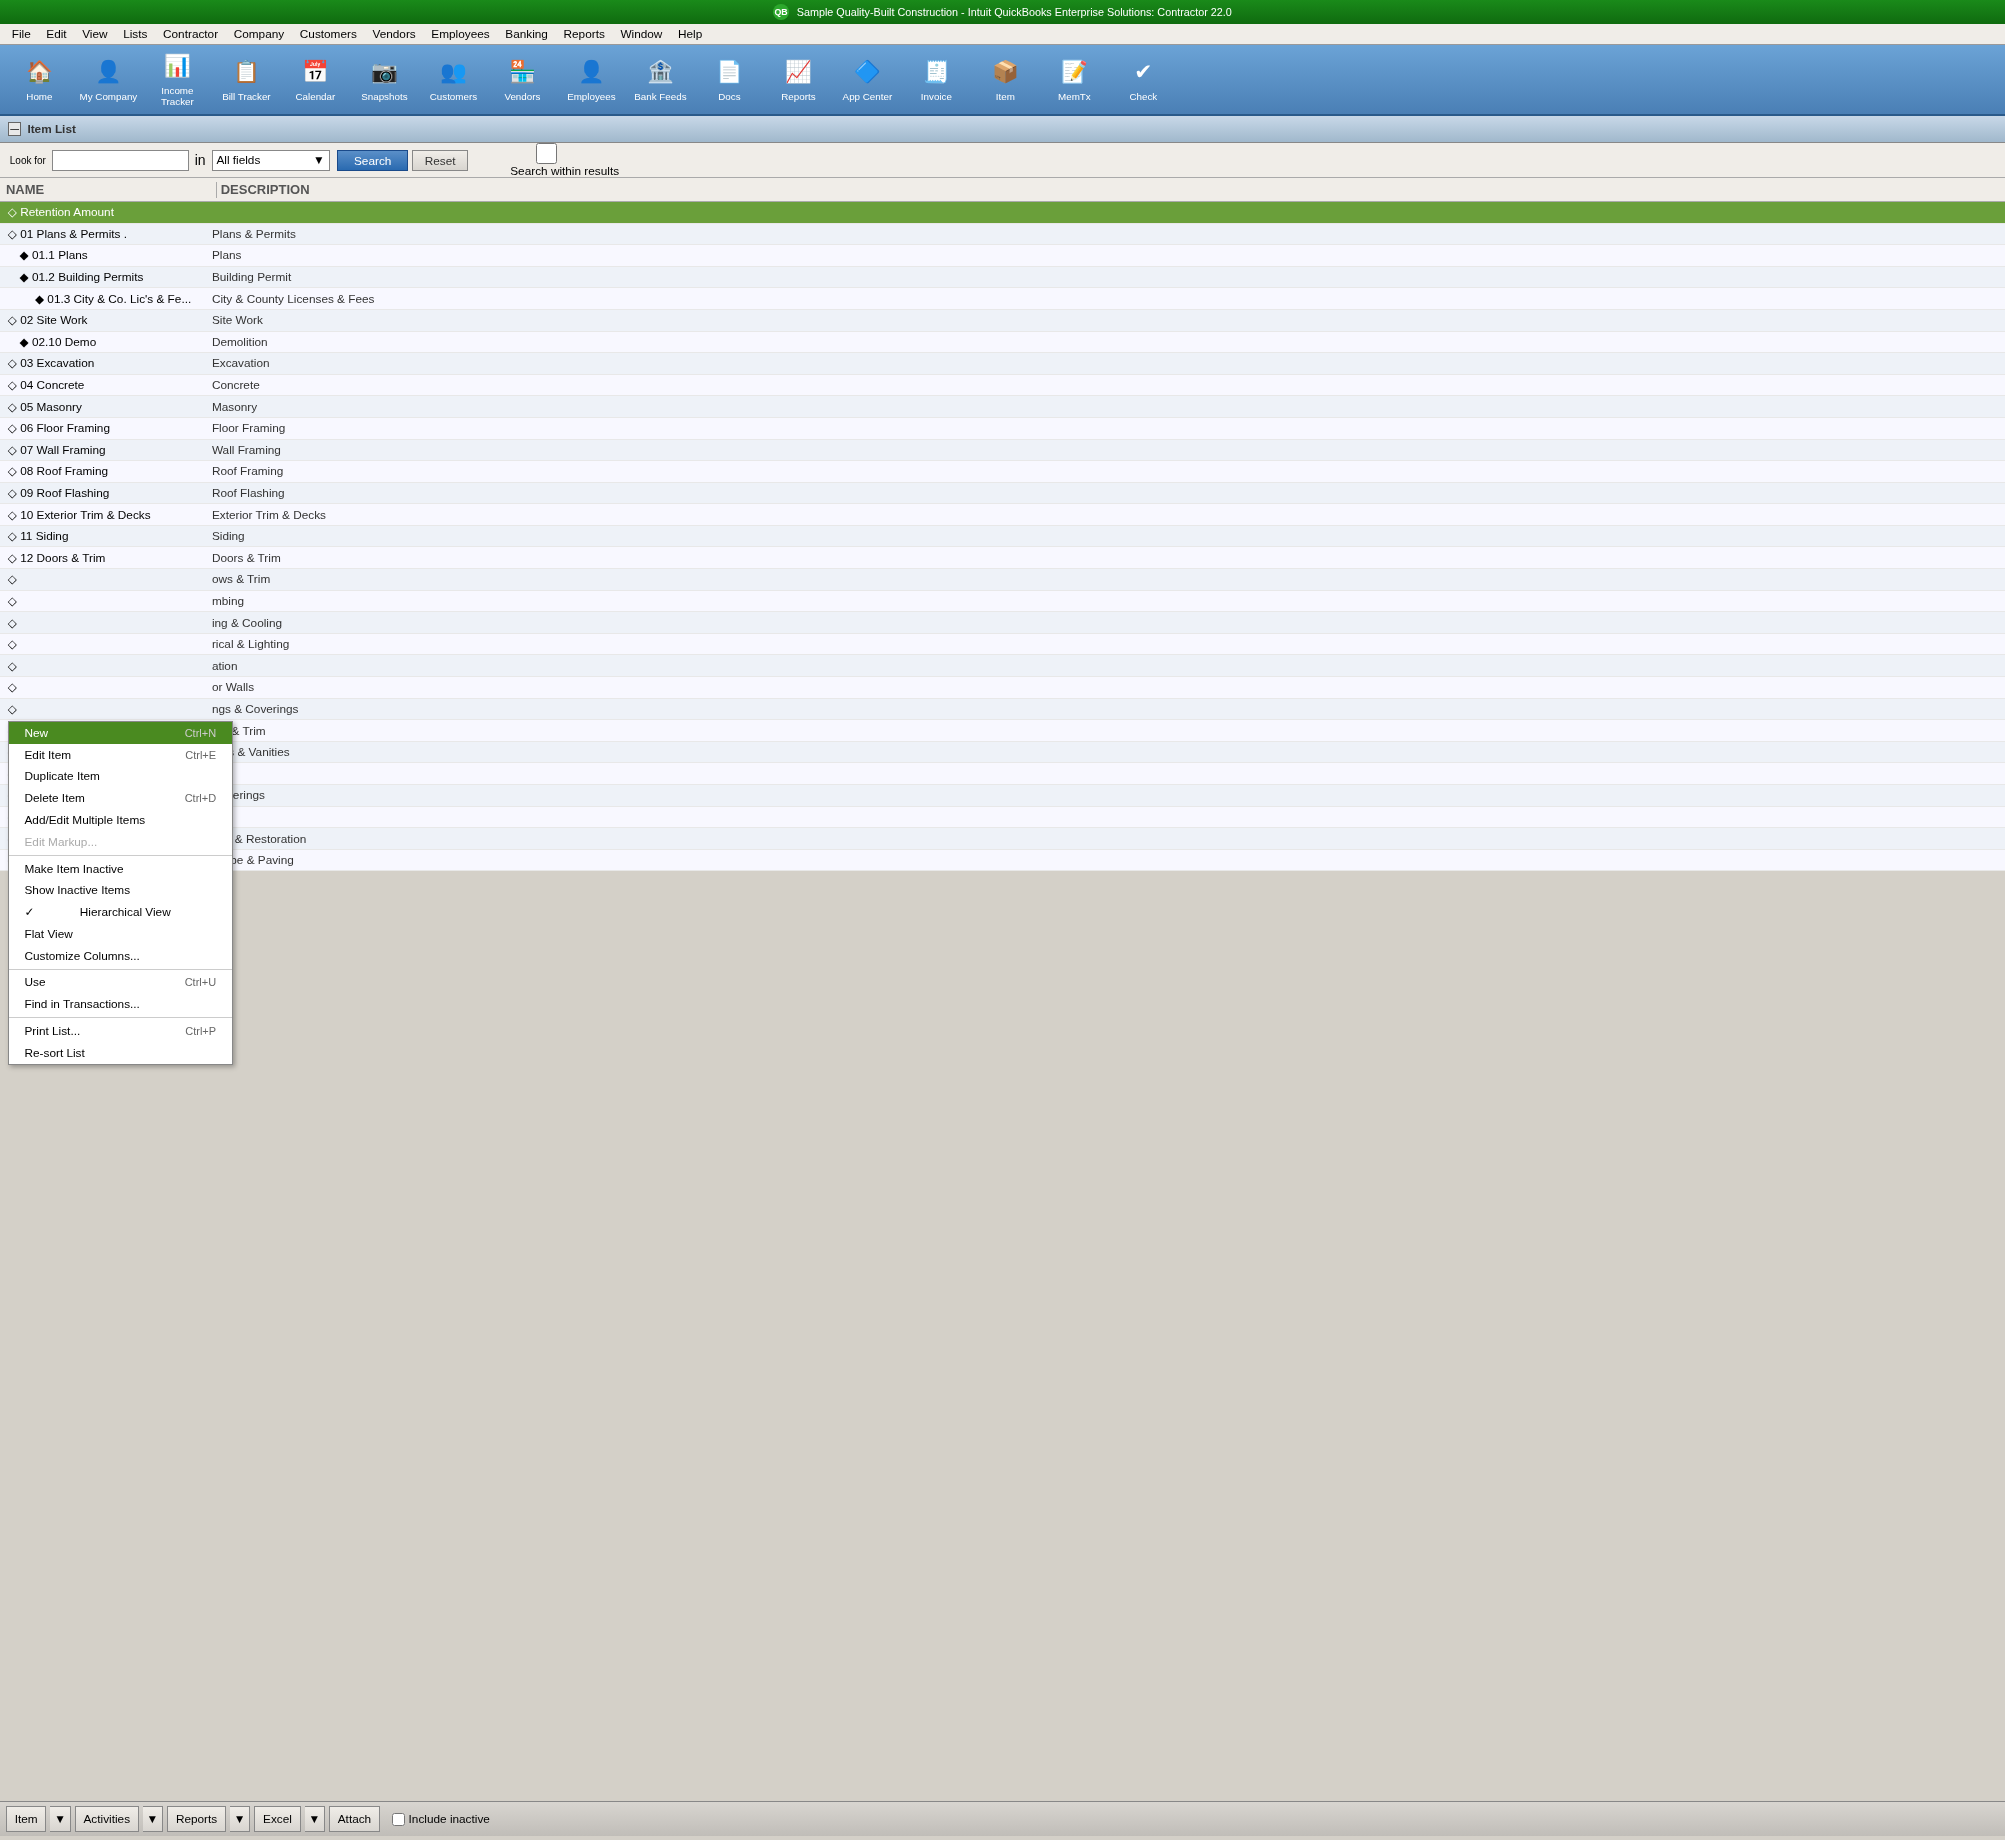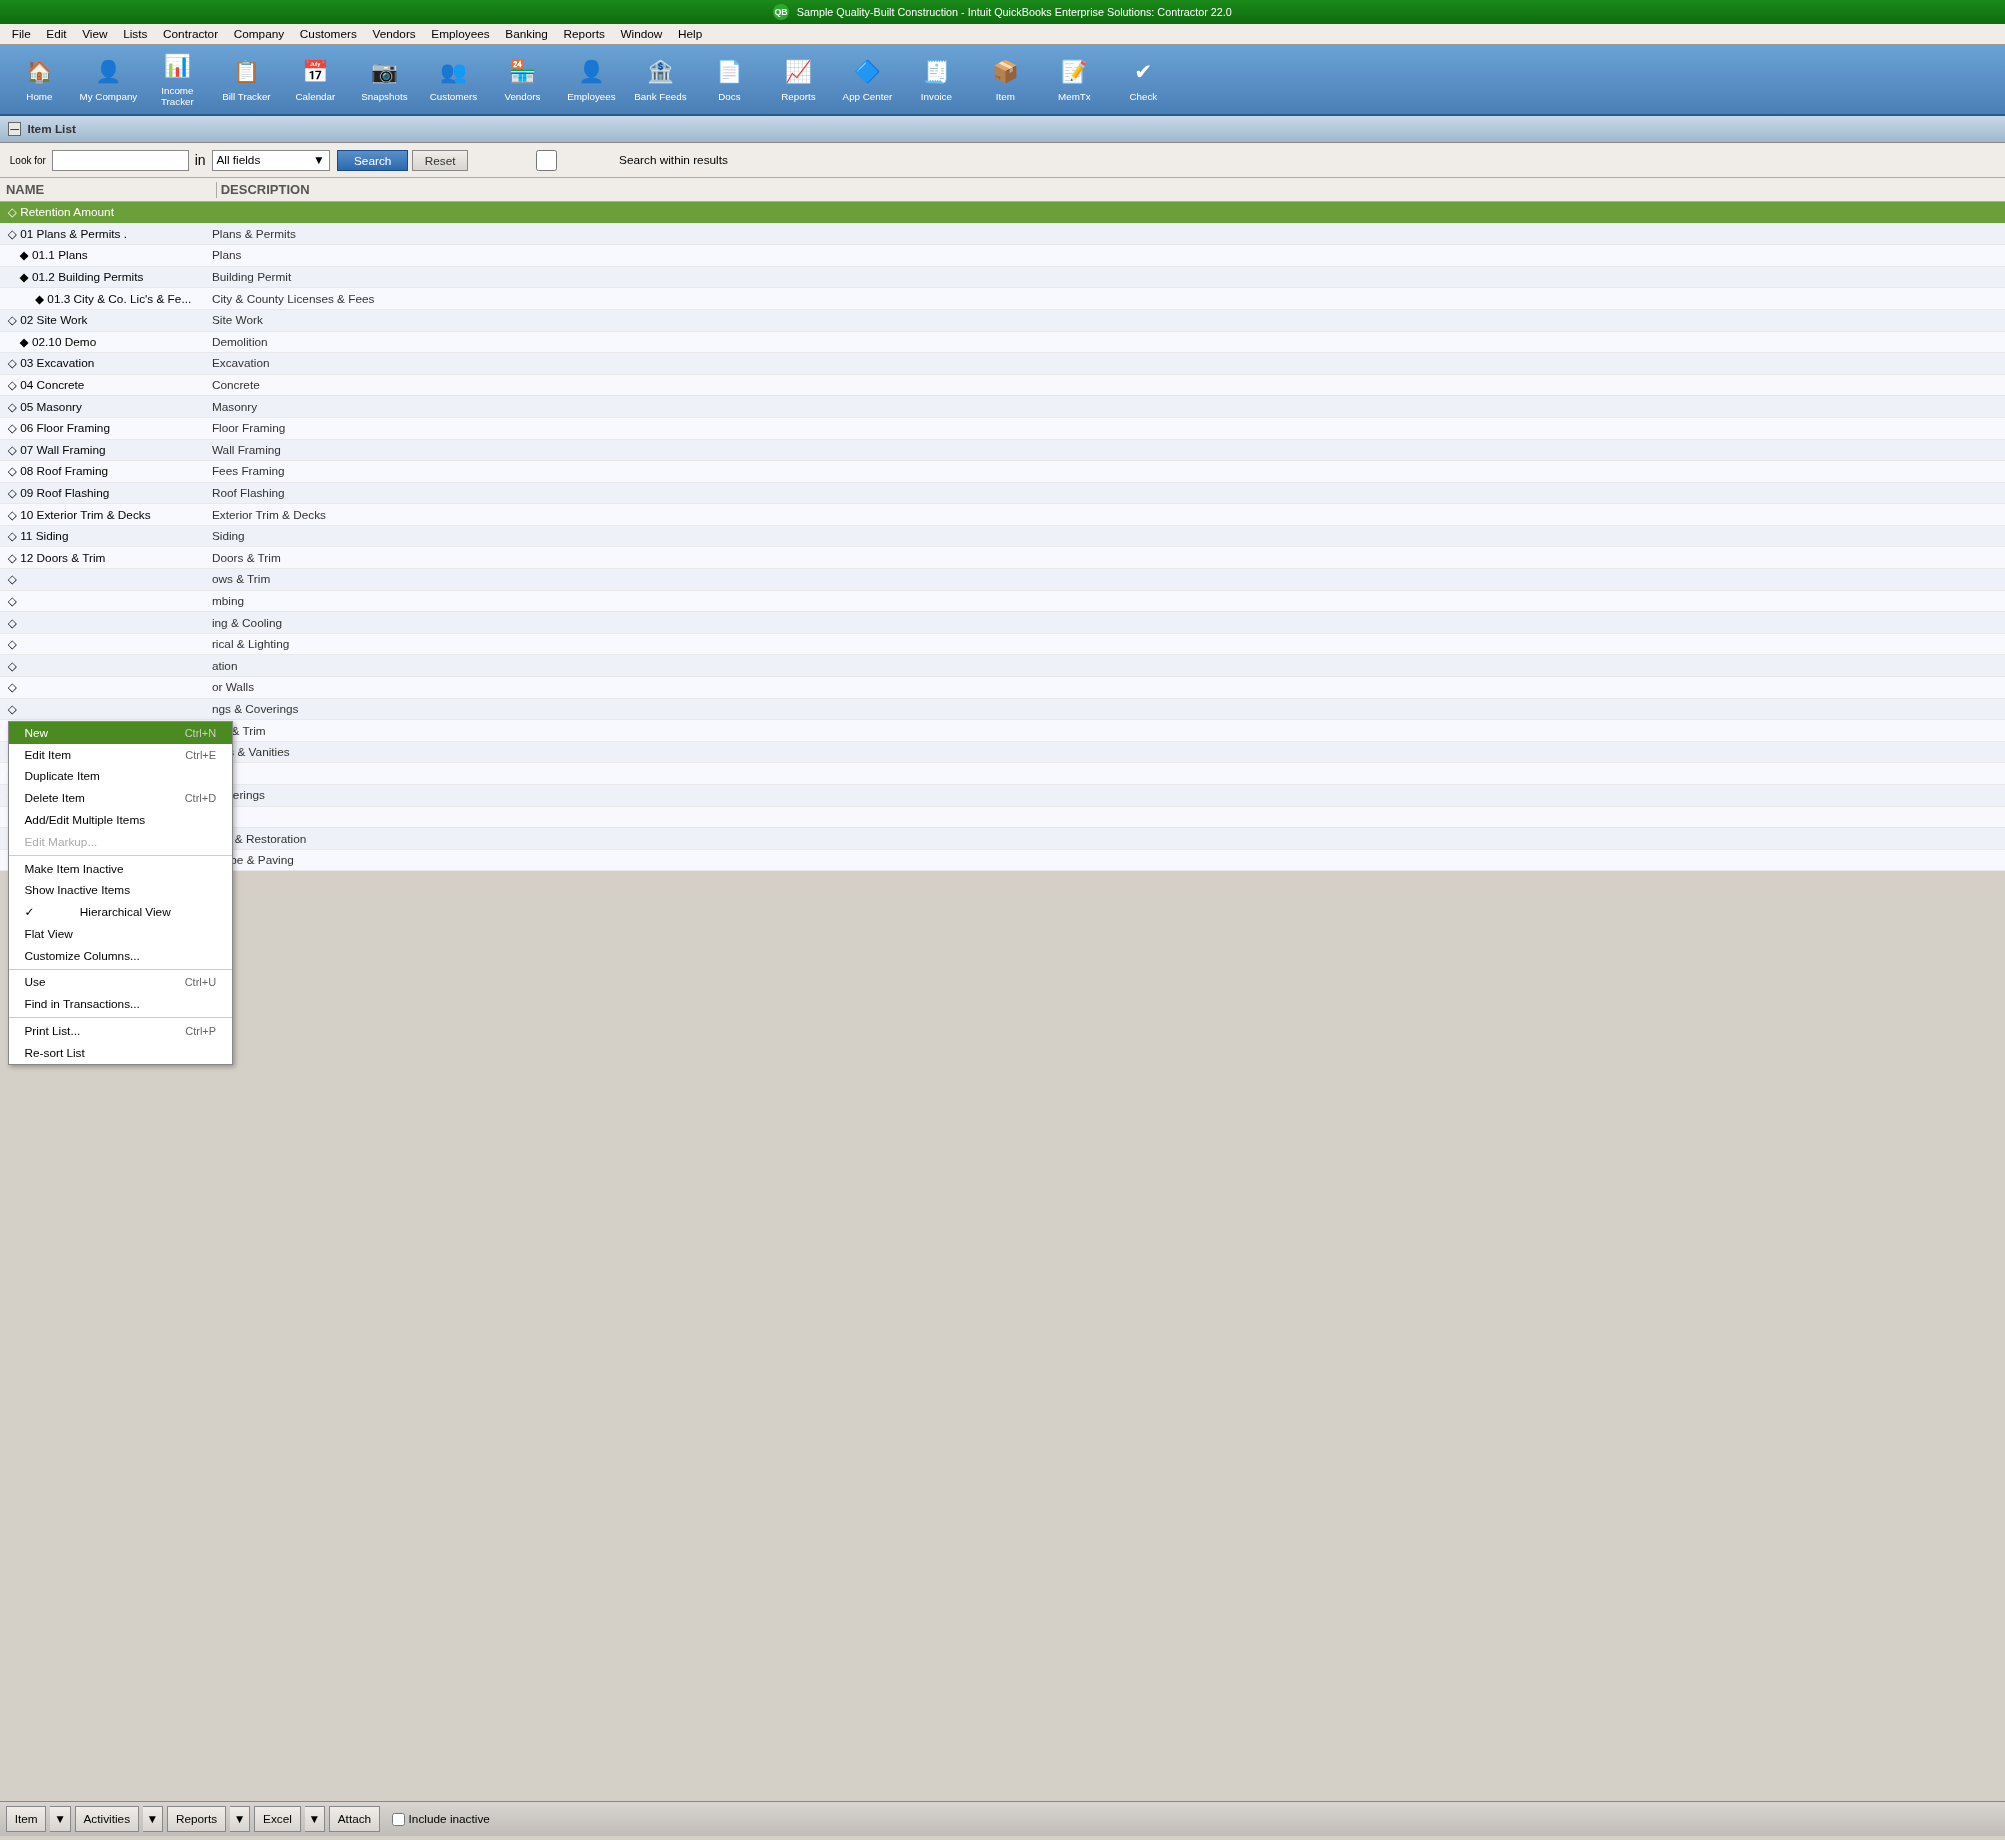--- a/index.html
+++ b/index.html
@@ -153,23 +153,24 @@
       color: #333;
       border: 1px solid #888;
       padding: 2.9px 11.8px;
       font-size: 11.8px;
       cursor: pointer;
       margin-left: 3.9px;
       height: 21.6px;
     }
     .search-within {
       display: flex;
-      align-items: center;
+      align-items: flex-end;
       margin-left: 9.8px;
       font-size: 11.8px;
+      flex-direction: column;
     }
     .search-within input { margin-right: 3.9px; }
 
     
     #col-headers {
       background: #f0ede8;
       display: flex;
       padding: 2.9px 5.9px;
       border-bottom: 1px solid #aaa;
       font-size: 13px;
@@ -464,21 +465,21 @@
         <div class="row-desc">Floor Framing</div>
       </div>
 
       <div class="list-row">
         <div class="row-name">◇ 07 Wall Framing</div>
         <div class="row-desc">Wall Framing</div>
       </div>
 
       <div class="list-row">
         <div class="row-name">◇ 08 Roof Framing</div>
-        <div class="row-desc">Fees Framing</div>
+        <div class="row-desc">Roof Framing</div>
       </div>
 
       <div class="list-row">
         <div class="row-name">◇ 09 Roof Flashing</div>
         <div class="row-desc">Roof Flashing</div>
       </div>
 
       <div class="list-row">
         <div class="row-name">◇ 10 Exterior Trim &amp; Decks</div>
         <div class="row-desc">Exterior Trim &amp; Decks</div>

